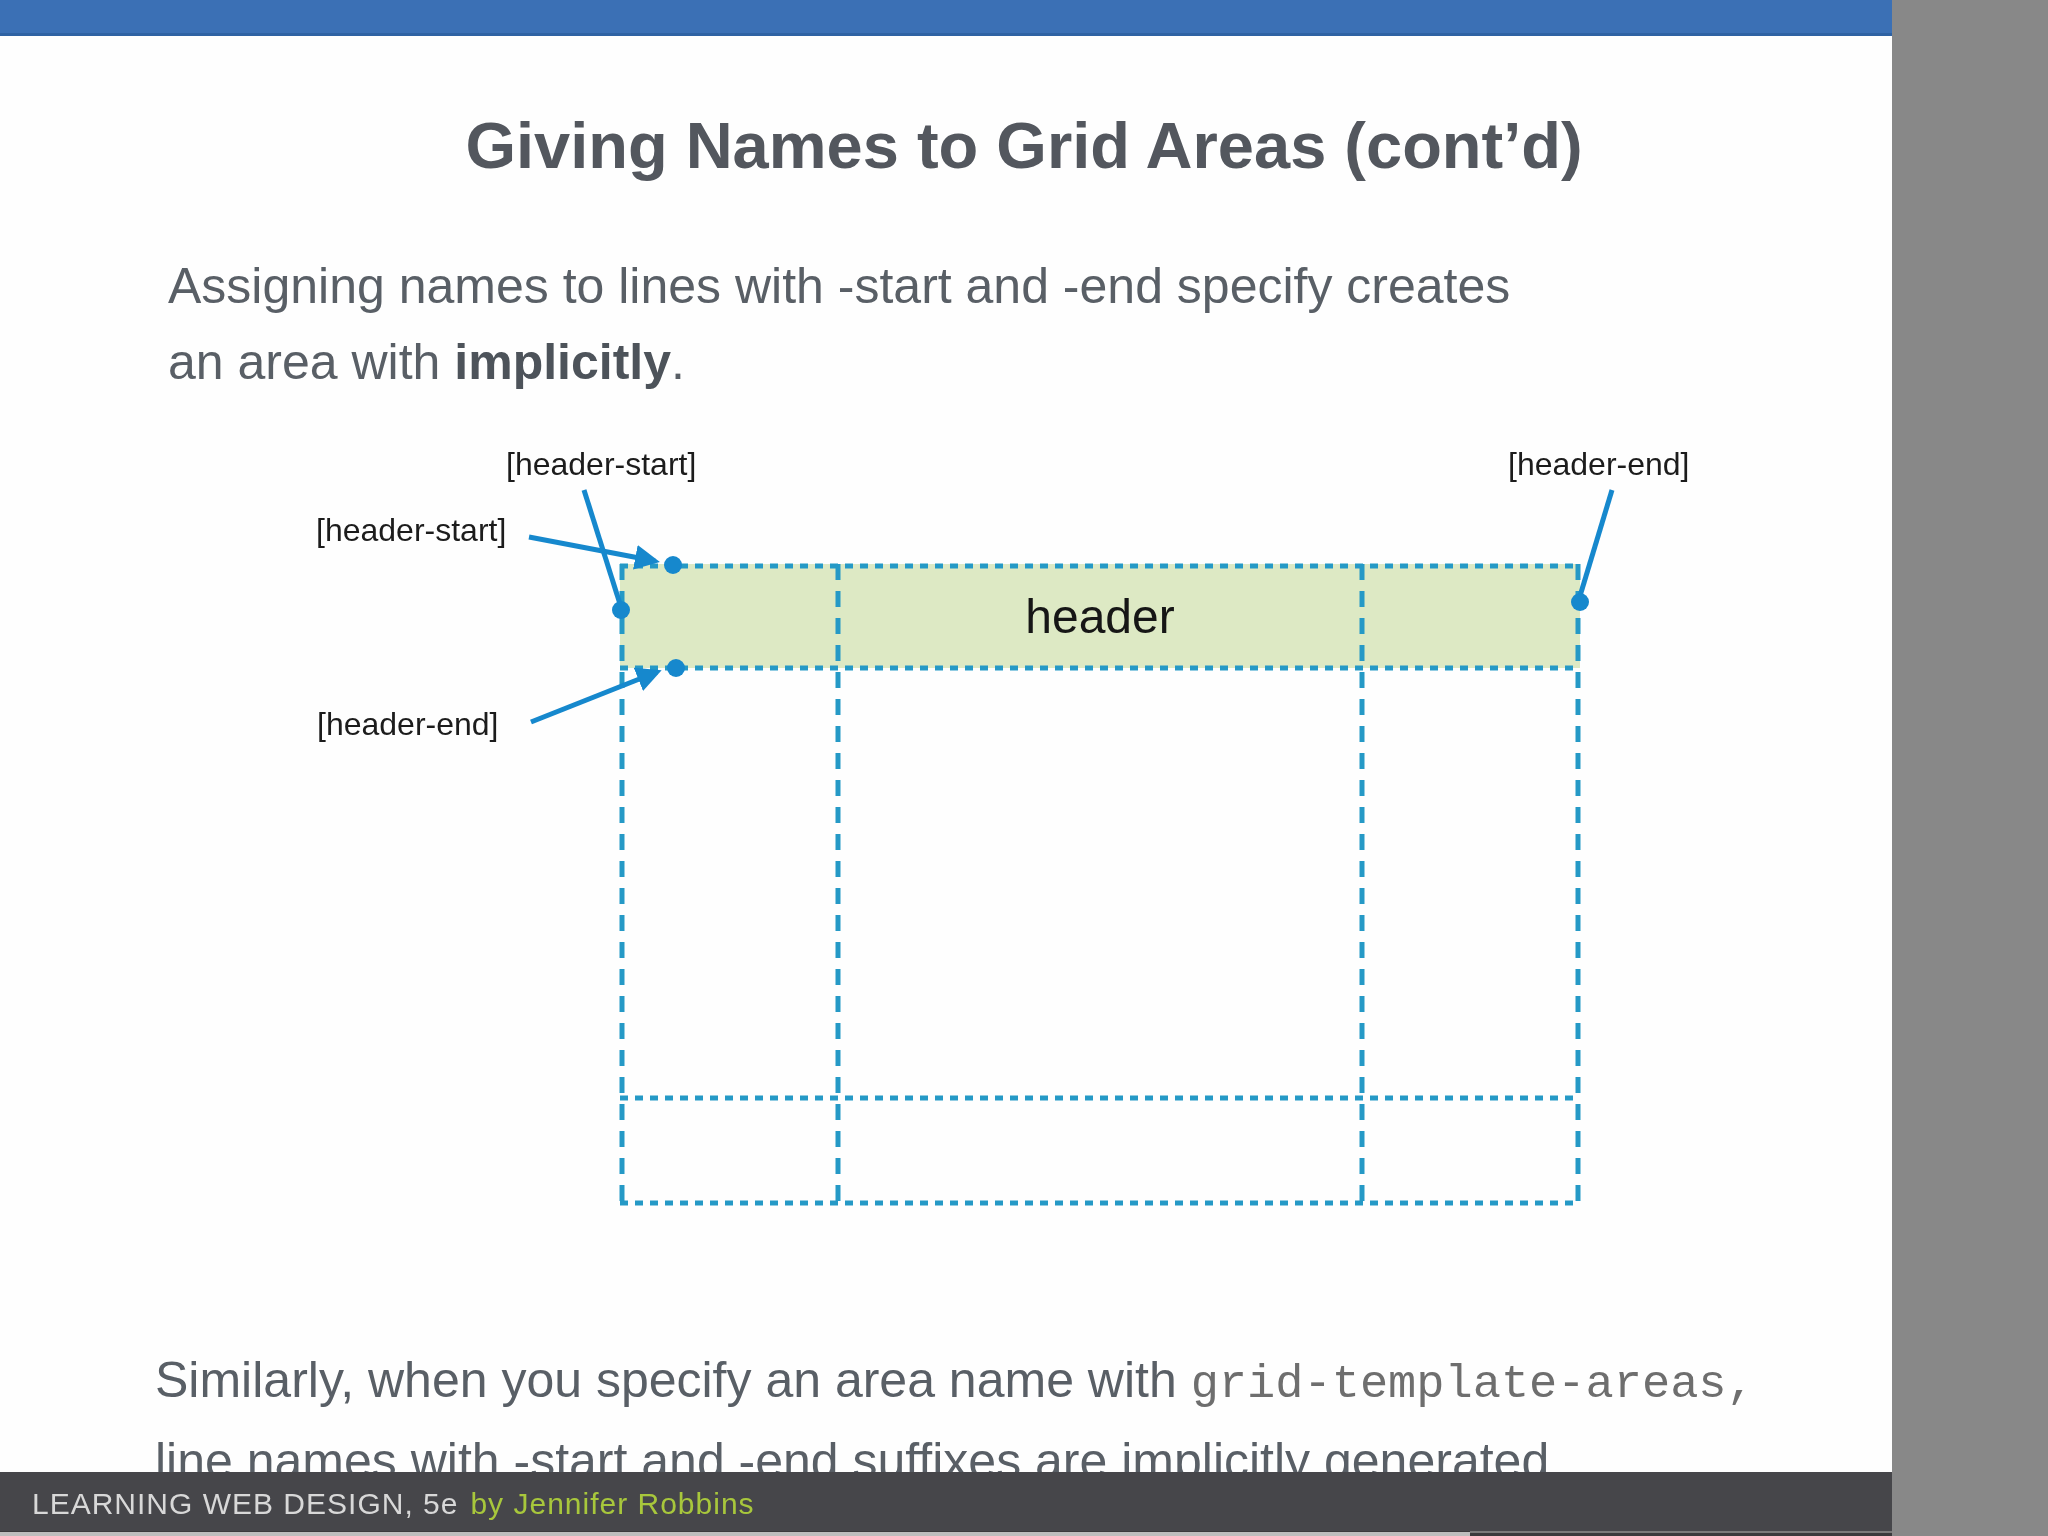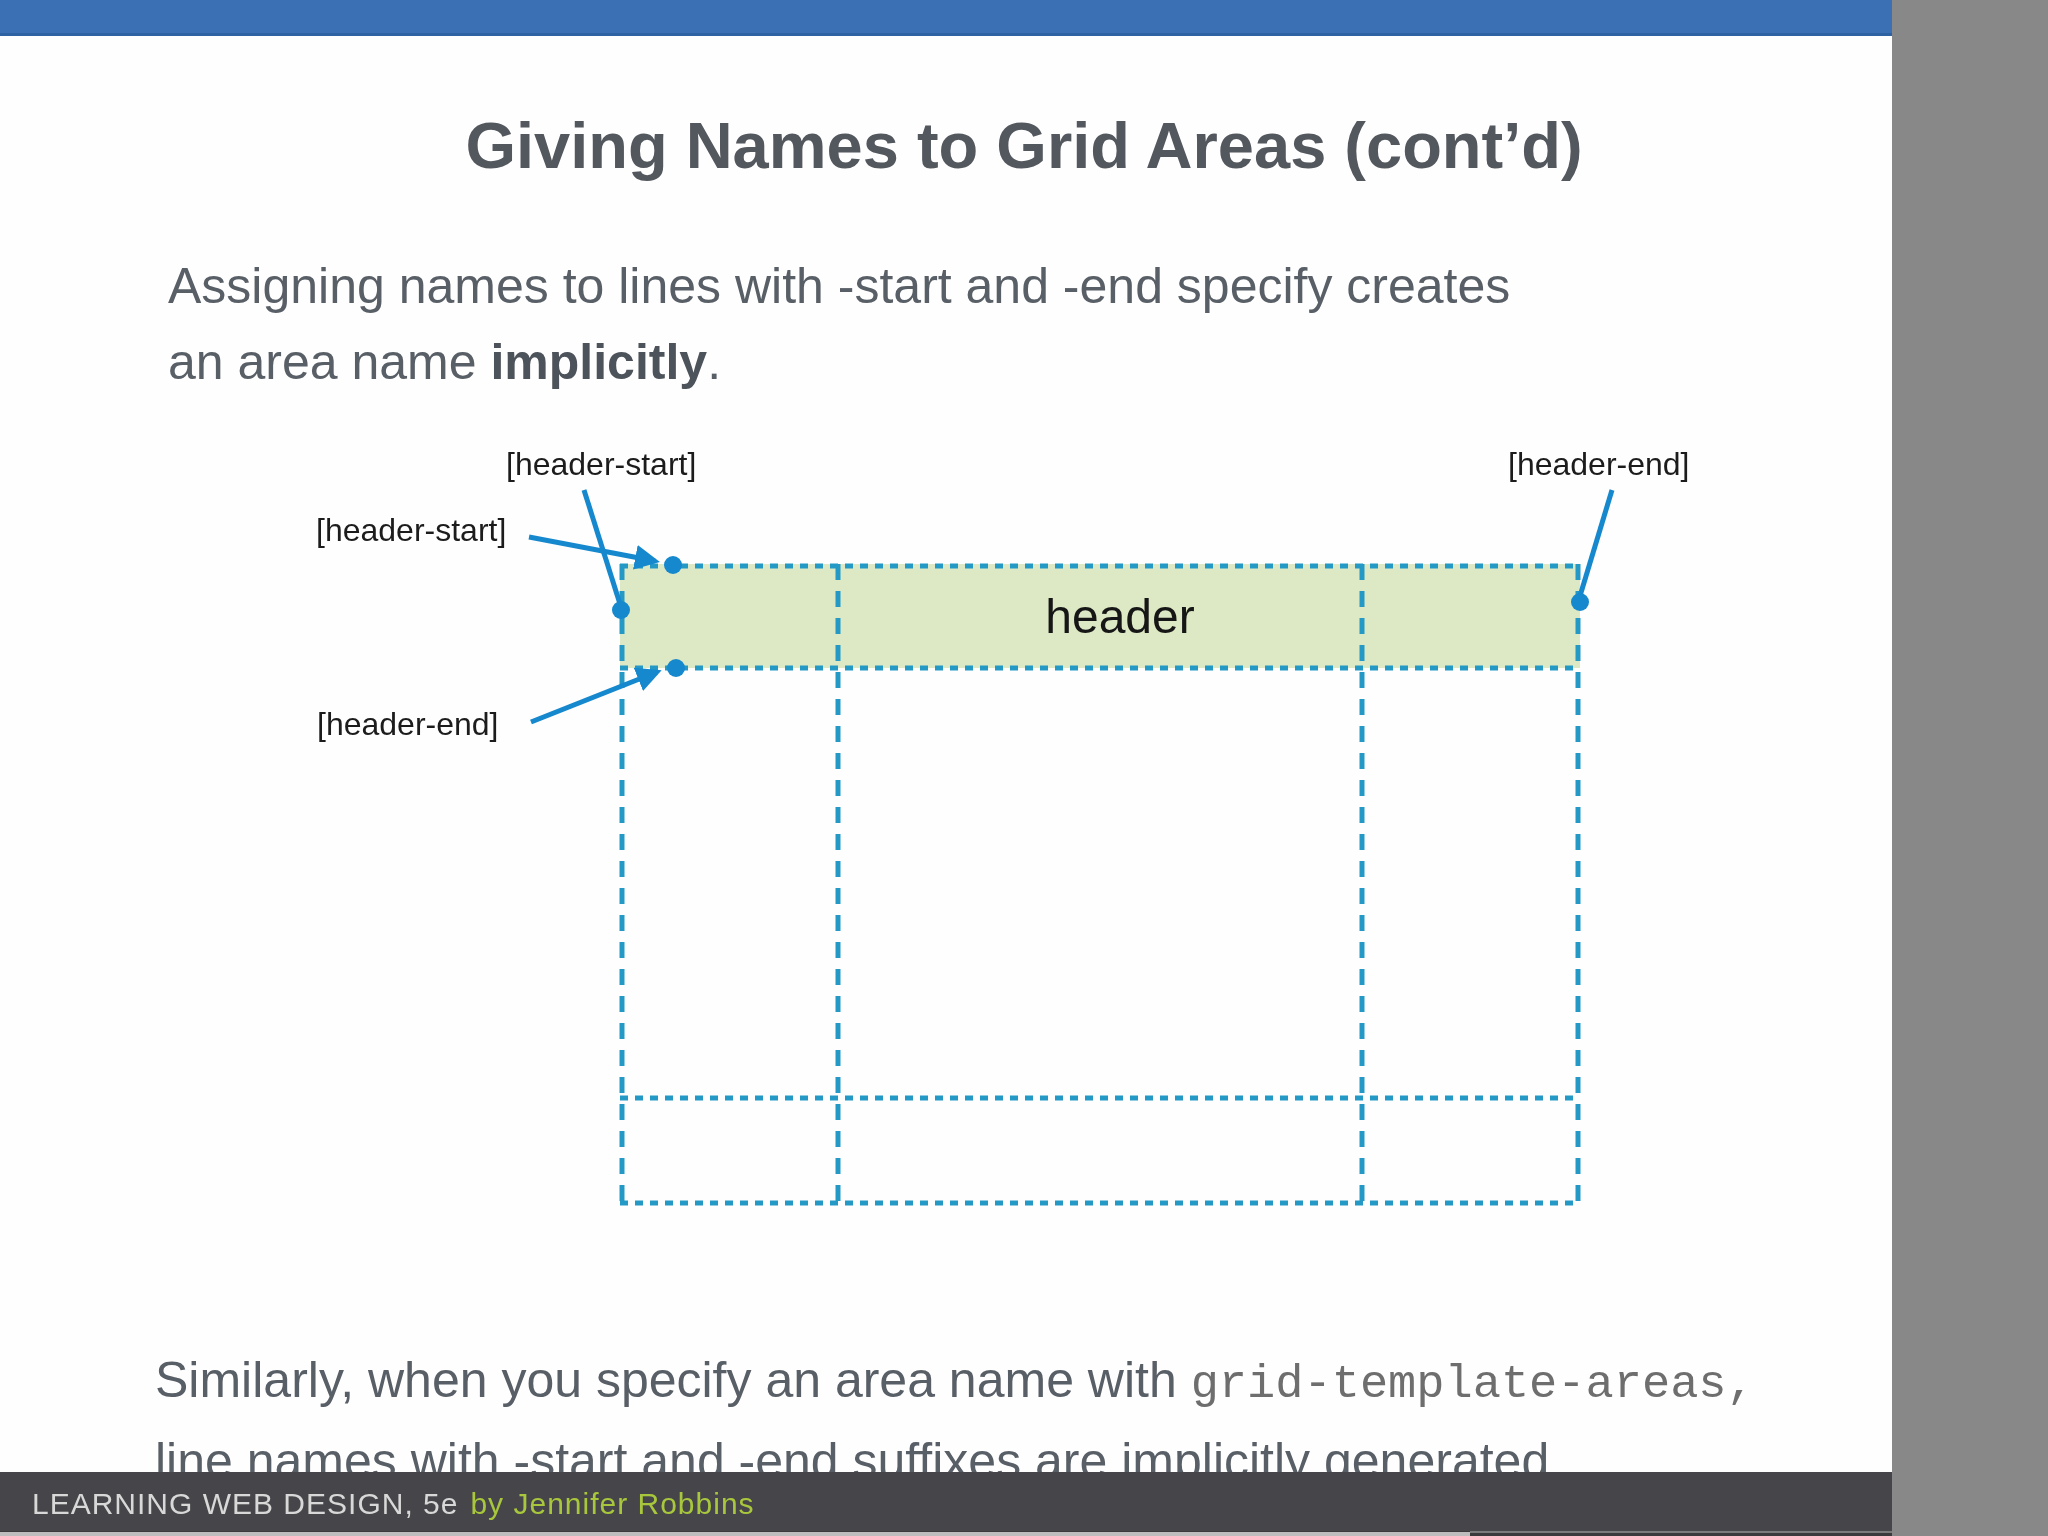--- a/index.html
+++ b/index.html
@@ -28,21 +28,21 @@
     font-family:"Liberation Mono","DejaVu Sans Mono",monospace;
     font-size:47px;color:#6e6e6e;
   }
   
   .diagram-svg{position:absolute;left:0;top:0;pointer-events:none;}
   .grid-label{
     position:absolute;font-size:32px;color:#1c1c1c;white-space:nowrap;
     font-family:"Liberation Sans",sans-serif;
   }
   .area-label{
-    position:absolute;left:640px;top:564px;width:960px;height:104px;
+    position:absolute;left:620px;top:564px;width:960px;height:104px;
     display:flex;align-items:center;justify-content:center;
     font-size:48px;color:#161616;
   }
   
   .footer{
     position:absolute;left:0;top:1472px;width:2048px;height:64px;
     background:#46464a;display:flex;align-items:center;
   }
   .footer-text{font-size:30px;letter-spacing:1px;margin-left:32px;white-space:nowrap;}
   .footer-book{color:#d8d8d8;}
@@ -53,21 +53,21 @@
 </style>
 </head>
 <body>
 
 <div class="slide">
 
   <div class="top-bar"></div>
 
   <h1 class="title" style="margin:0;">Giving Names to Grid Areas (cont’d)</h1>
 
-  <p class="intro" style="margin:0;"><span>Assigning names to lines with -start and -end specify creates</span><br><span>an area name </span><b>implicitly</b><span>.</span></p>
+  <p class="intro" style="margin:0;"><span>Assigning names to lines with -start and -end specify creates</span><br><span>an area with </span><b>implicitly</b><span>.</span></p>
 
   <svg class="diagram-svg" width="2048" height="1536" viewBox="0 0 2048 1536">
     <defs>
       <marker id="arrow" viewBox="0 0 10 10" refX="8" refY="5" markerWidth="5" markerHeight="5" orient="auto-start-reverse">
         <path d="M0,0 L10,5 L0,10 z" fill="#1688cd"></path>
       </marker>
     </defs>
 
     <rect x="620" y="564" width="960" height="104" fill="#dde9c4"></rect>
 

